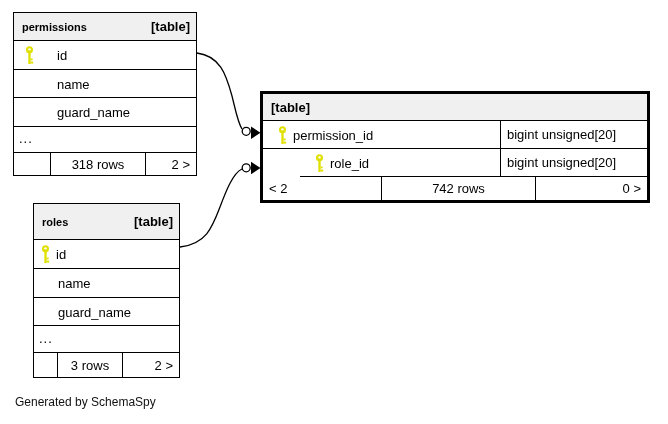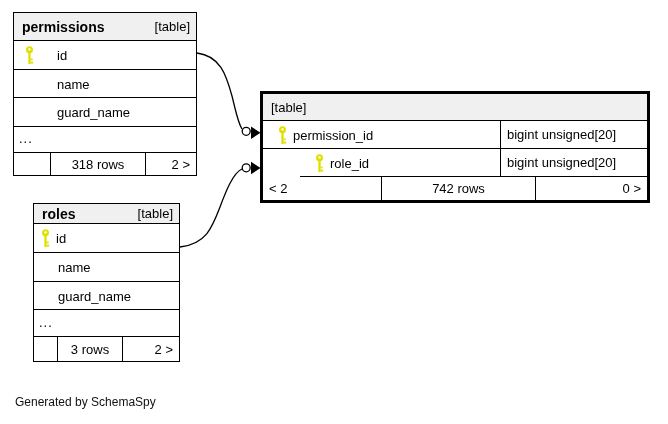--- a/index.html
+++ b/index.html
@@ -5,22 +5,22 @@
   * { box-sizing: border-box; margin: 0; padding: 0; }
   html,body { background:#ffffff; }
   body { font-family:"Liberation Sans", sans-serif; color:#000; }
   #canvas { position:relative; width:668px; height:424px; background:#fff; overflow:hidden; }
 
   .tbl { position:absolute; background:#fff; border:1px solid #000; font-size:13px; }
   .tbl.focus { border:3px solid #000; }
 
   .thead { display:flex; justify-content:space-between; align-items:center;
            background:#f0f0f0; border-bottom:1px solid #000; padding:0 6px 0 8px; }
-  .tname { font-weight:700; font-size:14px; }
-  .ttag  { font-weight:400; font-size:13px; }
+  .tname { font-weight:700; font-size:11px; }
+  .ttag  { font-weight:700; font-size:13px; }
 
   .trow { position:relative; border-bottom:1px solid #000; }
   .trow:last-child { border-bottom:none; }
   .keyicon { position:absolute; top:50%; transform:translateY(-50%); width:9px; height:19px; }
   .keyicon svg { display:block; width:9px; height:19px; }
   .cname { position:absolute; top:50%; transform:translateY(-50%); white-space:nowrap; }
   .ctype { position:absolute; right:0; top:0; height:100%; border-left:1px solid #000;
            display:flex; align-items:center; padding-left:6px; white-space:nowrap; }
   .dotsrow span { position:absolute; left:5px; top:45%; transform:translateY(-50%); letter-spacing:1px; }
 
@@ -66,21 +66,21 @@
       <span>...</span>
     </div>
     <div class="trow tfoot" style="height:22px;">
       <span class="fcell f-left" style="width:36px;"></span>
       <span class="fcell f-mid" style="width:95px;">318 rows</span>
       <span class="fcell f-right">2 &gt;</span>
     </div>
   </div>
 
   <div class="tbl" style="left:33px; top:203px; width:147px;">
-    <div class="thead" style="height:20px;">
+    <div class="thead" style="height:36px;">
       <span class="tname">roles</span>
       <span class="ttag">[table]</span>
     </div>
     <div class="trow" style="height:29px;">
       <span class="keyicon" style="left:7px;">
         <svg viewBox="0 0 10 21">
             <circle cx="5" cy="4.6" r="3.9" fill="#e0e000"></circle>
             <circle cx="5" cy="4.2" r="1.3" fill="#ffffff"></circle>
             <rect x="3.7" y="8" width="2.6" height="12.6" fill="#e0e000"></rect>
             <rect x="6.3" y="14.4" width="2.2" height="2" fill="#e0e000"></rect>

